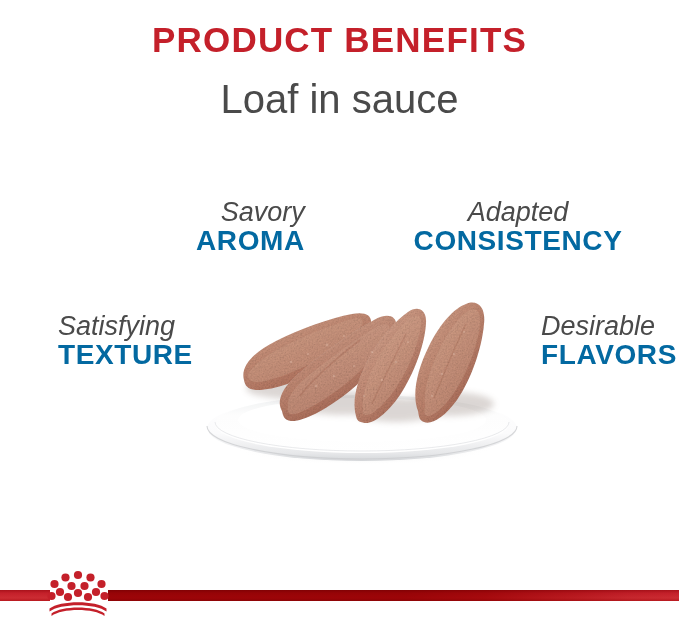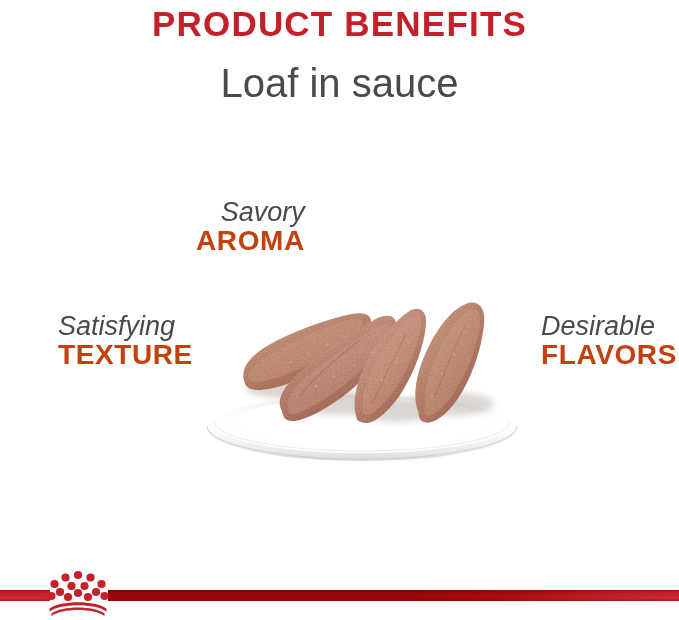--- a/index.html
+++ b/index.html
@@ -15,21 +15,21 @@
     width: 679px;
     height: 620px;
     background: #ffffff;
     overflow: hidden;
   }
 
   
   .heading-block {
     position: absolute;
     left: 0;
-    top: 0;
+    top: 16px;
     width: 679px;
     text-align: center;
   }
   .title-main {
     margin: 0;
     padding-top: 5px;
     font-size: 35px;
     font-weight: bold;
     letter-spacing: 1.2px;
     color: #C4202A;
@@ -59,21 +59,21 @@
     font-weight: normal;
     font-size: 27px;
     color: #4A4A4A;
     font-family: "Liberation Sans", sans-serif;
   }
   .benefit .noun {
     display: block;
     font-weight: bold;
     font-size: 28px;
     letter-spacing: 0.6px;
-    color: #c2410c;
+    color: #0369a1;
     font-family: "Liberation Sans", sans-serif;
   }
 
   #benefit-aroma       { left: 196px; top: 198px; text-align: right; }
   #benefit-consistency { left: 406px; top: 198px; text-align: center; width: 224px; }
   #benefit-texture     { left: 58px;  top: 312px; text-align: left; }
   #benefit-flavors     { left: 541px; top: 312px; text-align: left; }
 
   
   #food-photo {
@@ -128,20 +128,24 @@
   <div class="heading-block">
     <h1 class="title-main">PRODUCT BENEFITS</h1>
     <h2 class="title-sub">Loaf in sauce</h2>
   </div>
 
   <div class="benefit" id="benefit-aroma">
     <span class="adj">Savory</span>
     <span class="noun">AROMA</span>
   </div>
 
+  <div class="benefit" id="benefit-consistency">
+    <span class="adj">Adapted</span>
+    <span class="noun">CONSISTENCY</span>
+  </div>
 
   <div class="benefit" id="benefit-texture">
     <span class="adj">Satisfying</span>
     <span class="noun">TEXTURE</span>
   </div>
 
   <div class="benefit" id="benefit-flavors">
     <span class="adj">Desirable</span>
     <span class="noun">FLAVORS</span>
   </div>

